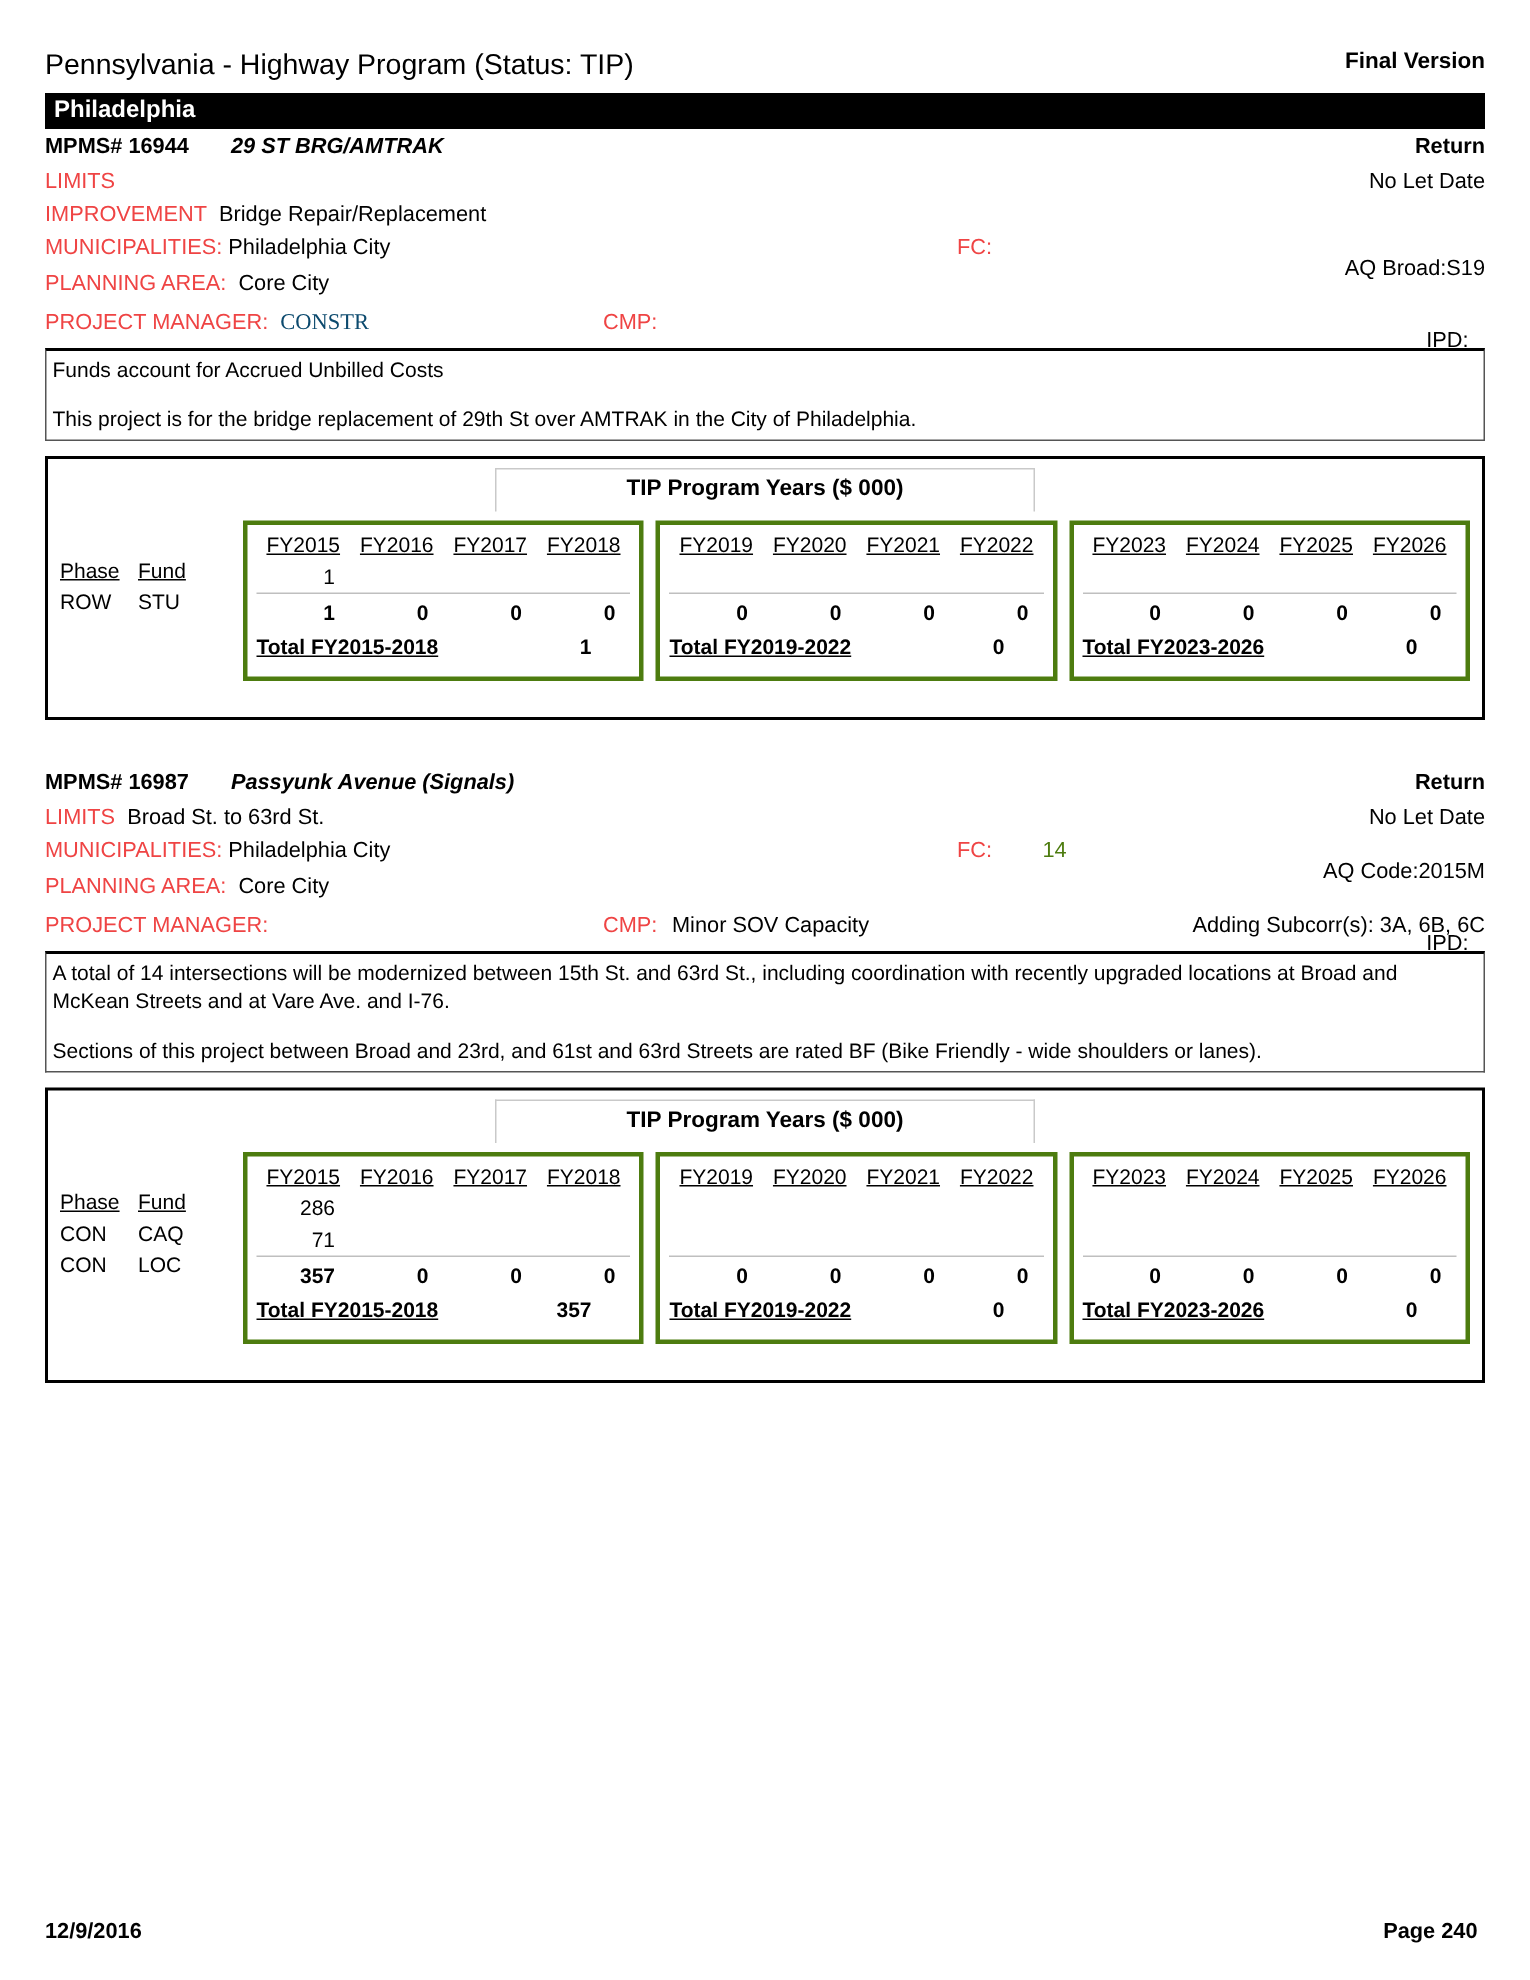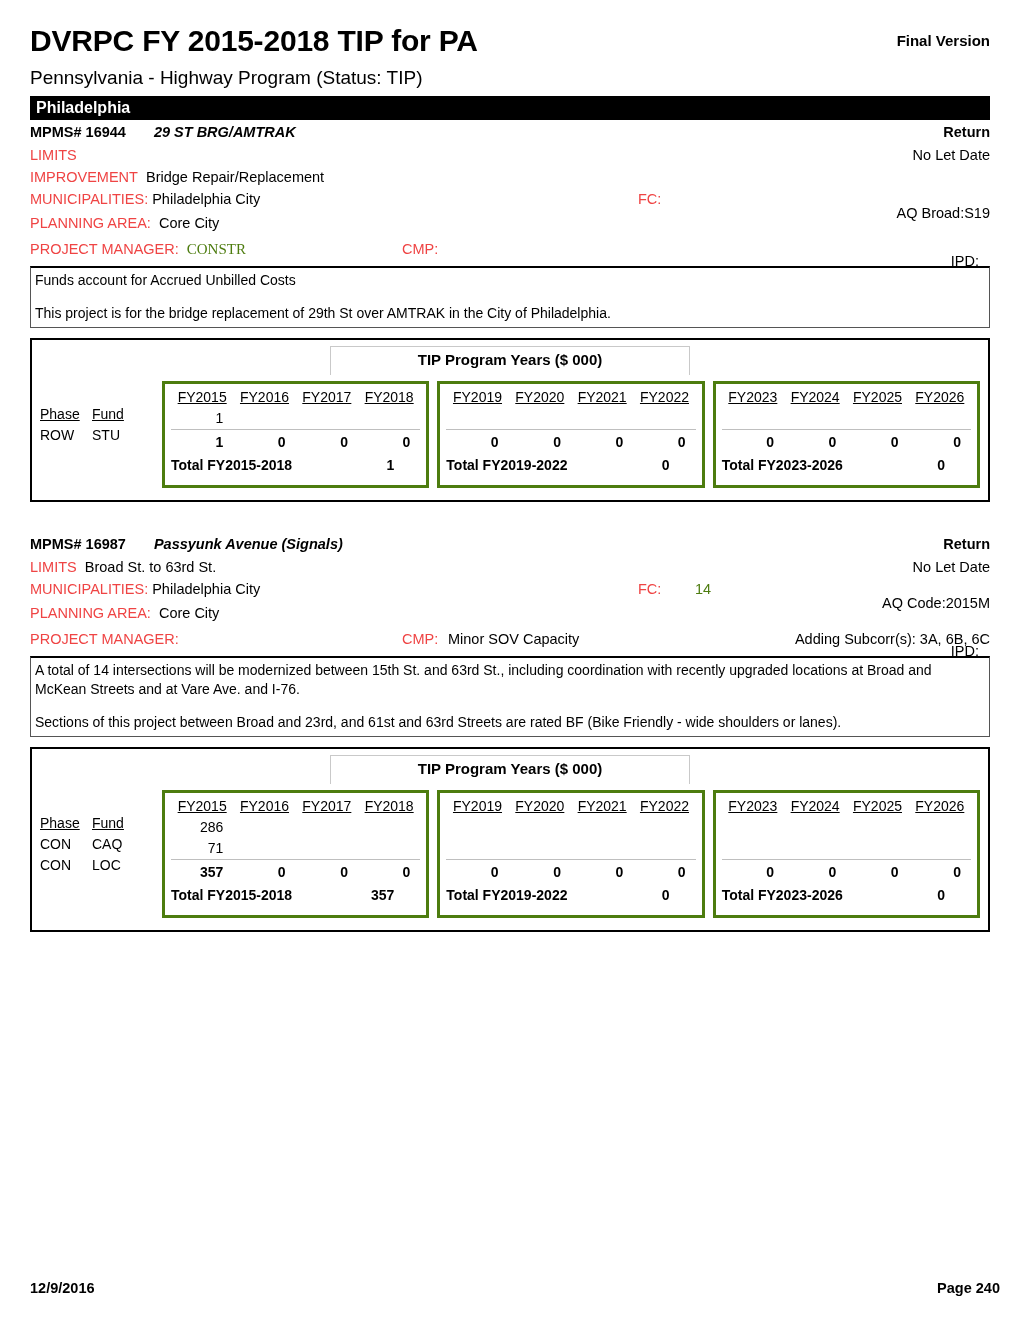--- a/index.html
+++ b/index.html
@@ -138,41 +138,41 @@
   .subcorr {
     position: absolute;
     right: 0;
     top: 0;
     font-size: 14.5px;
   }
   .pm-val {
     font-family: "Liberation Serif", serif;
     font-variant: small-caps;
     font-size: 15px;
-    color: #4d7c0f;
+    color: #0c4a6e;
     margin-left: 8px;
   }
 
   
   .desc-box {
     border: 1px solid #555555;
     border-top: 2px solid #000000;
     padding: 3px 4px 4px 4px;
     font-size: 14px;
     line-height: 19px;
     margin-top: 2px;
   }
   .desc-box p { margin: 0; }
   .desc-box p.spacer { height: 14px; }
 
   
   .tip-wrap {
     border: 2px solid #000000;
     margin-top: 10px;
-    padding: 6px 8px 12px 8px;
+    padding: 6px 8px 24px 8px;
     position: relative;
     background: #fff;
   }
   .tip-title-box {
     border: 1px solid #c9c9c9;
     border-bottom: none;
     width: 360px;
     margin: 0 auto;
     text-align: center;
     font-size: 15px;
@@ -252,47 +252,46 @@
     flex: 1 1 0;
     text-align: right;
     padding-right: 10px;
   }
   .yr-total {
     display: flex;
     font-size: 14px;
     line-height: 24px;
     font-weight: bold;
   }
-  .yr-total .lbl { flex: 0 0 62%; text-align: left; }
+  .yr-total .lbl { flex: 0 0 62%; text-align: left; text-decoration: underline; }
   .yr-total .amt { flex: 1 1 0; text-align: right; padding-right: 26px; }
 
   .blank-line { line-height: 21px; font-size: 14px; height: 21px; }
 
   
   .footer {
     position: absolute;
     left: 30px;
-    right: 20px;
+    right: 35px;
     bottom: 24px;
     font-size: 14.5px;
     font-weight: bold;
   }
   .footer .pg {
     position: absolute;
     right: 0;
     top: 0;
   }
 </style>
 </head>
 <body>
 
 <div class="page">
 
   <div class="doc-header">
-    <div class="doc-title">DVRPC FY 2015-2018 TIP for PA</div>
     <div class="final-version">Final Version</div>
     <div class="doc-subtitle">Pennsylvania - Highway Program (Status: TIP)</div>
   </div>
 
   <div class="region-bar">Philadelphia</div>
 
   <div id="projects-container">
       <div class="project">
         <div class="mpms-row"><span>MPMS#</span>&nbsp;<span class="mpms-num">16944</span><span class="proj-title">29 ST BRG/AMTRAK</span><span class="right-abs bold">Return</span></div>
         <div class="row"><span class="lbl-red">LIMITS</span>&nbsp;&nbsp;<span class="val"></span><span class="right-abs">No Let Date</span></div>

